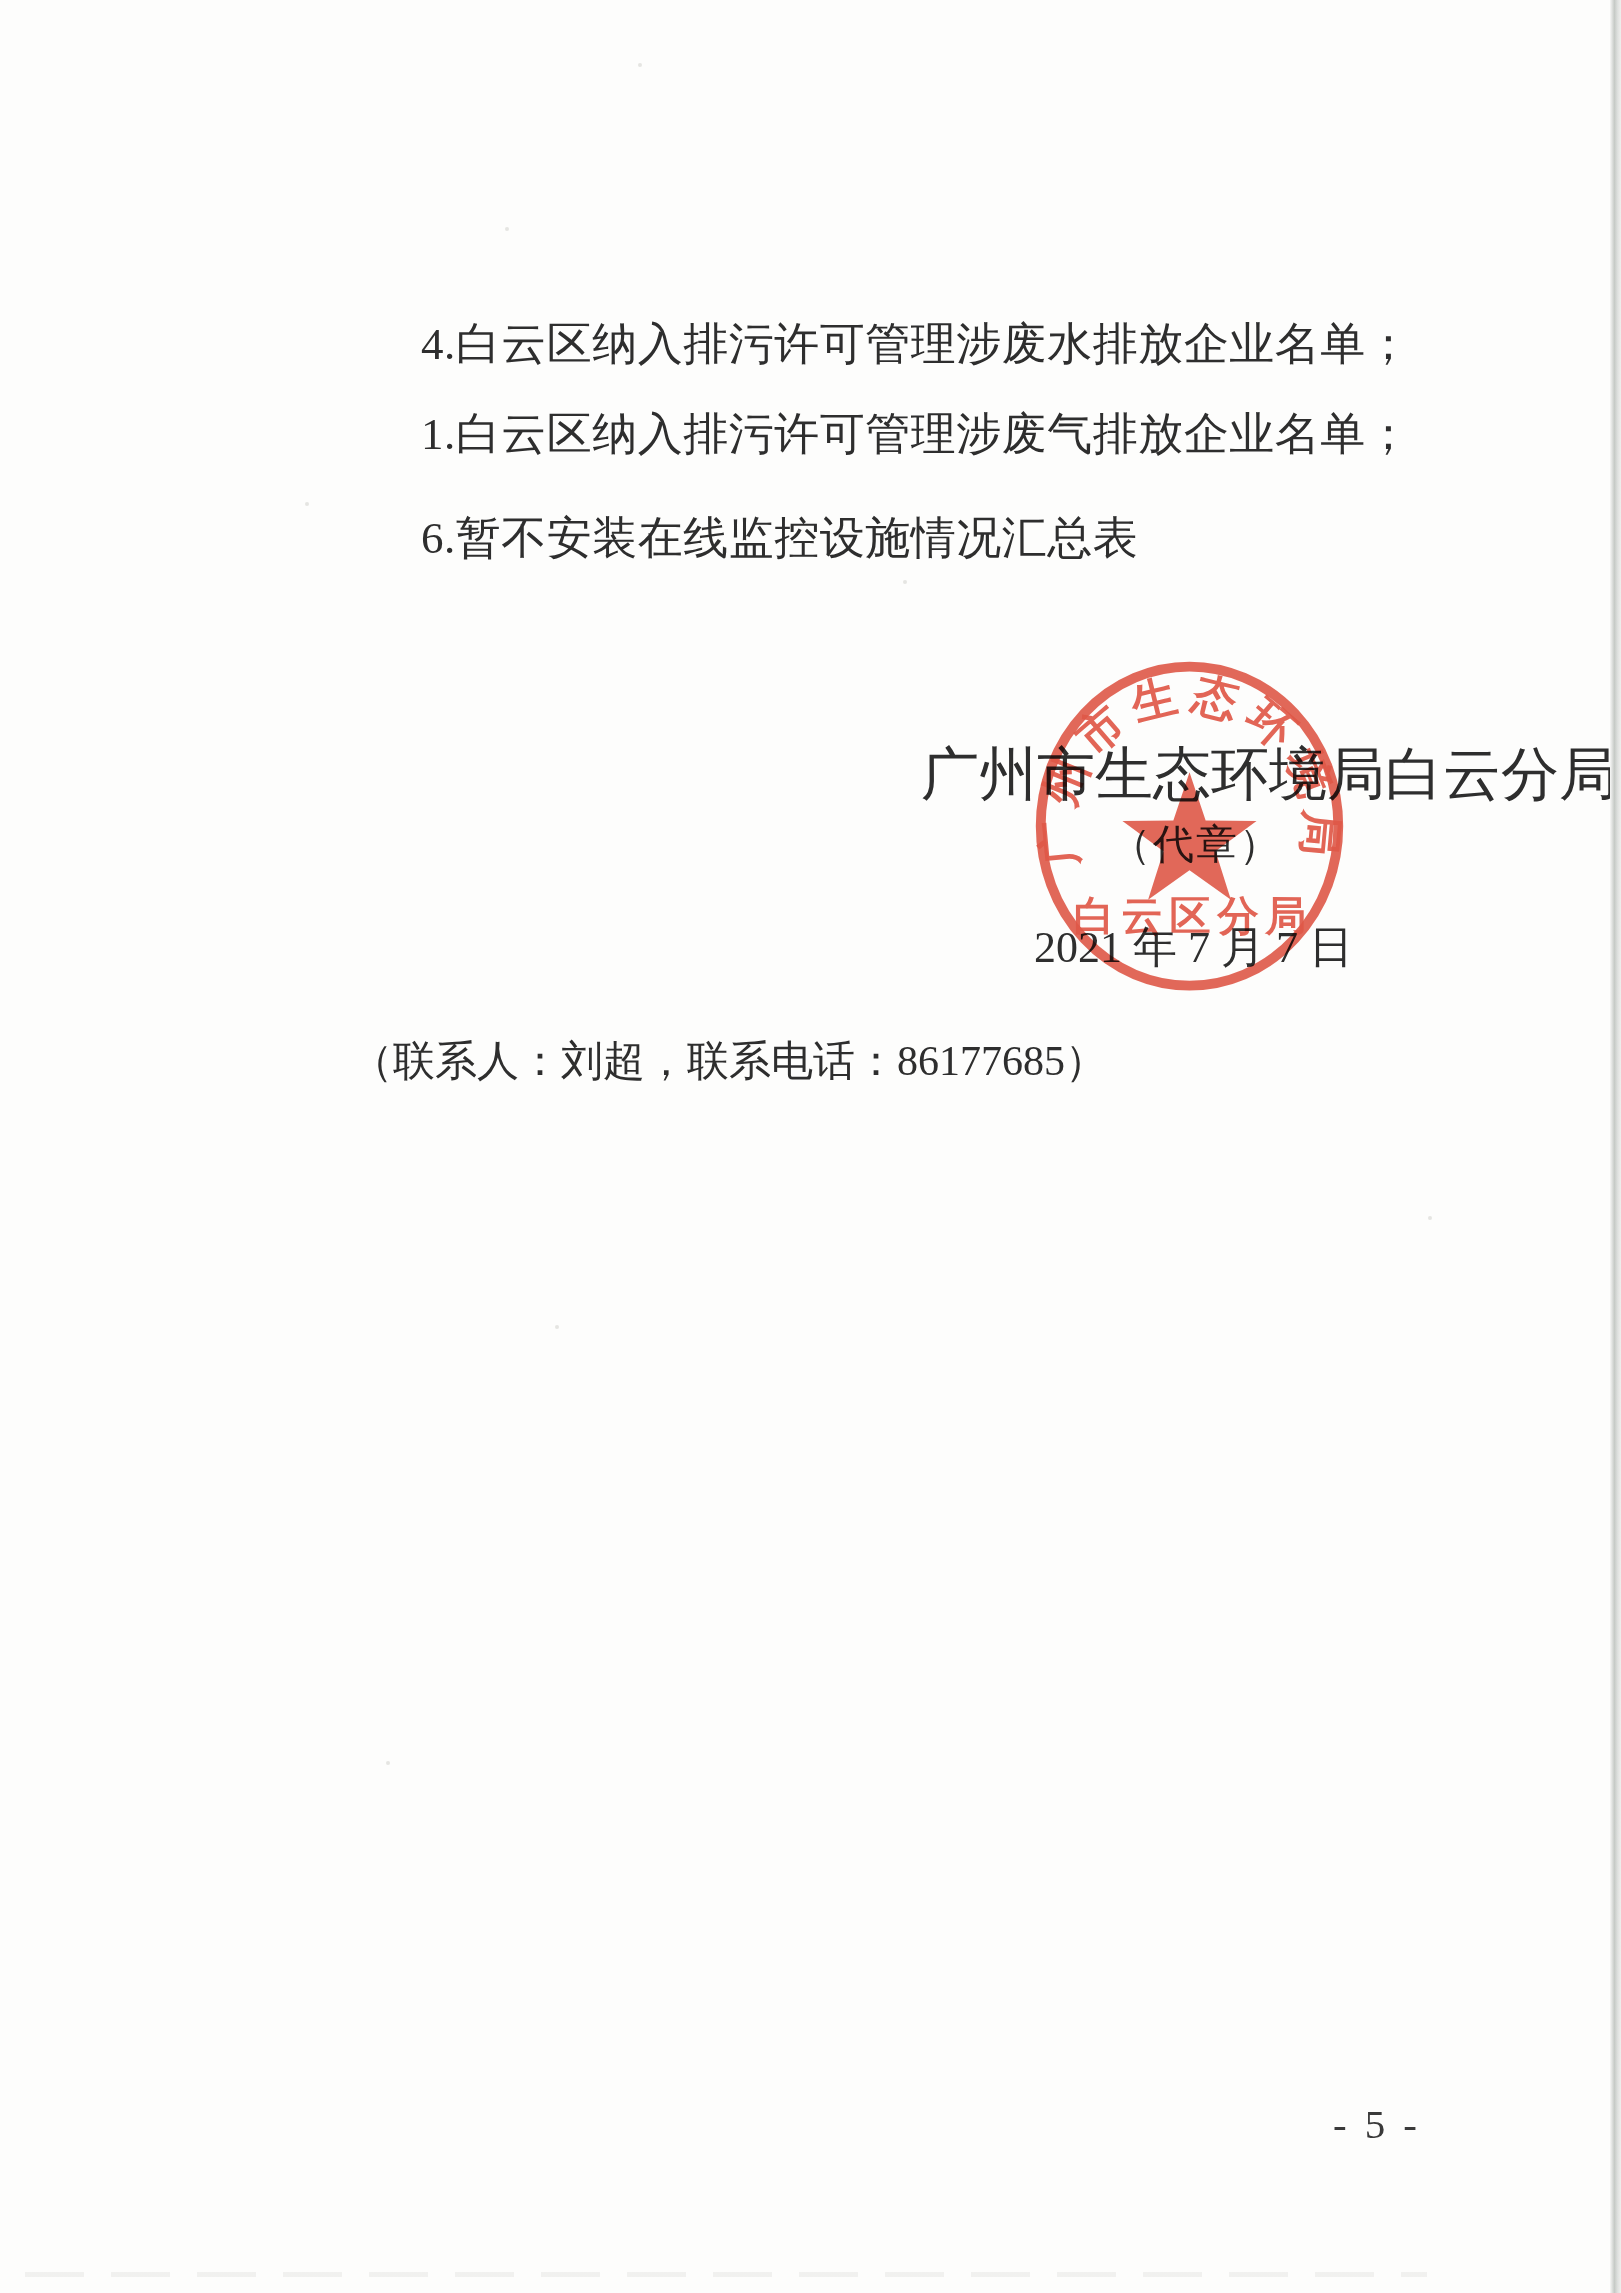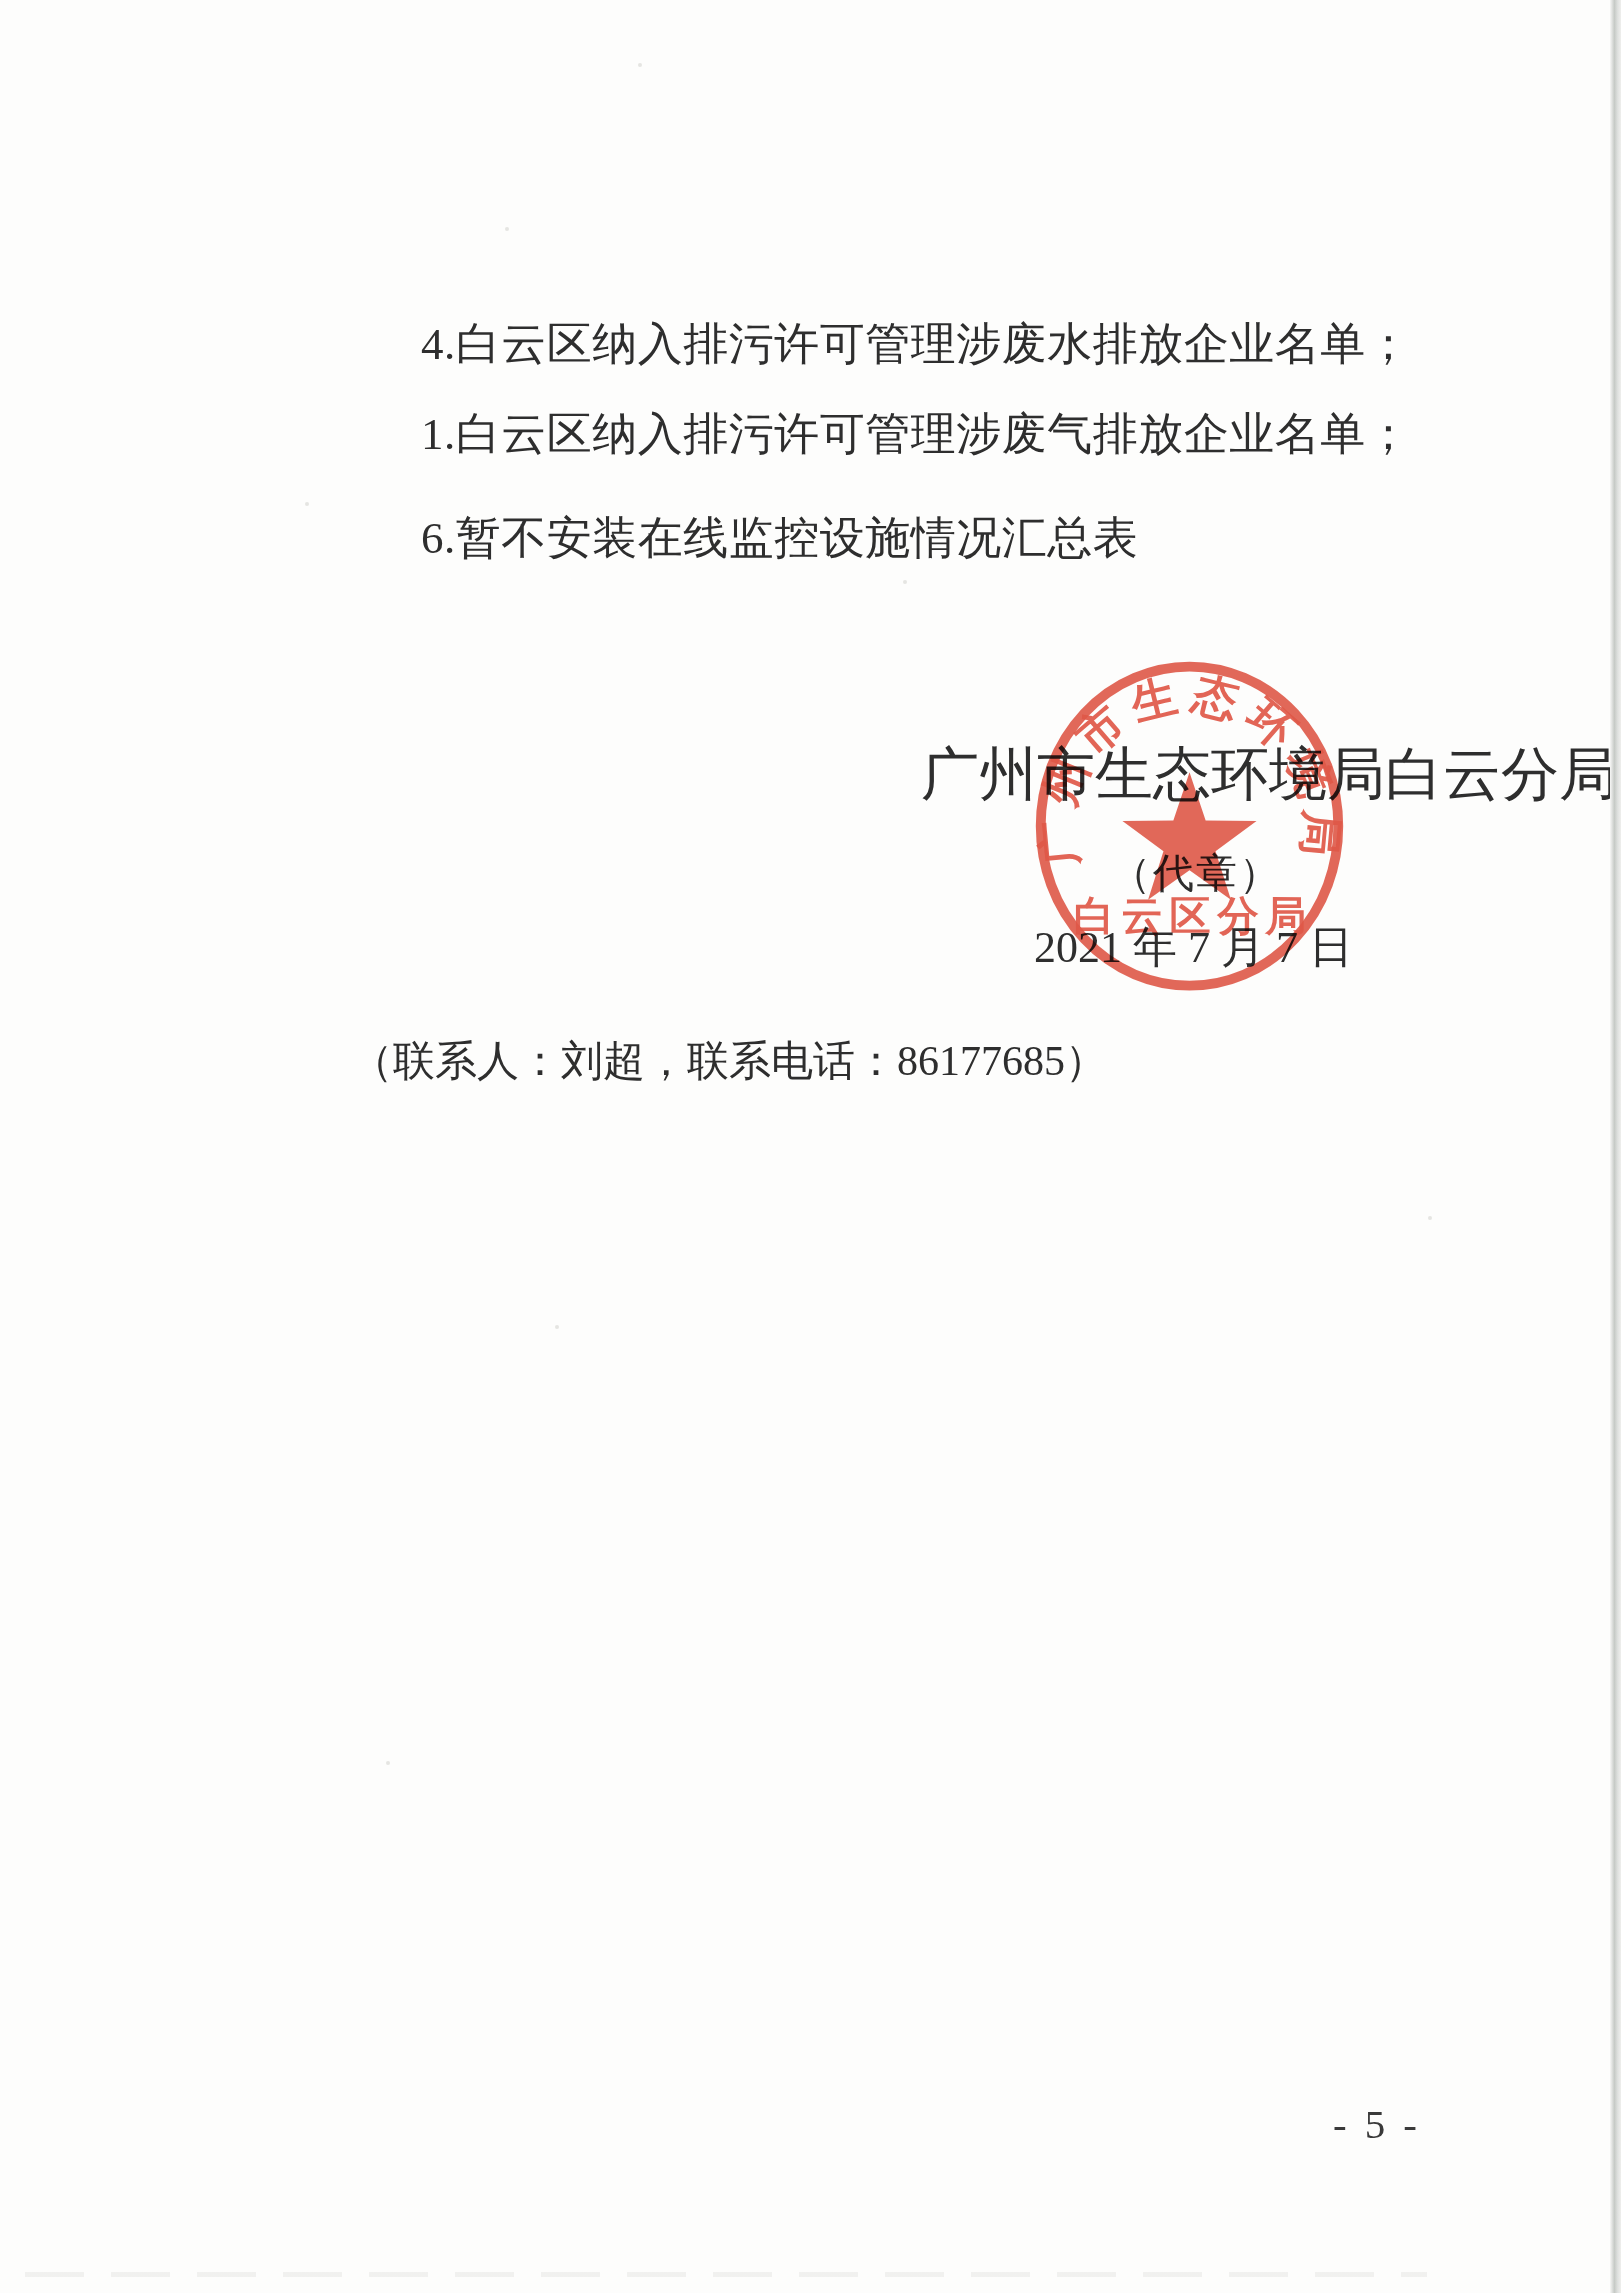--- a/index.html
+++ b/index.html
@@ -36,21 +36,21 @@
 </head>
 <body>
 
 <div class="page">
 
   <div class="txt body-line" style="left:421px;top:322px;">4.白云区纳入排污许可管理涉废水排放企业名单；</div>
   <div class="txt body-line" style="left:421px;top:412px;">1.白云区纳入排污许可管理涉废气排放企业名单；</div>
   <div class="txt body-line" style="left:421px;top:500px;margin-top:16px;">6.暂不安装在线监控设施情况汇总表</div>
 
   <div class="txt sig-agency" style="left:921px;top:746px;">广州市生态环境局白云分局</div>
-  <div class="txt sig-note" style="left:1110px;top:853px;">（代章）</div>
+  <div class="txt sig-note" style="left:1110px;top:824px;">（代章）</div>
   <div class="txt sig-date" style="left:1034px;top:912px;margin-top:14px;">2021 年 7 月 7 日</div>
 
   <div class="txt contact" style="left:351px;top:1040px;">（联系人：刘超，联系电话：86177685）</div>
 
   <svg class="seal" viewBox="0 0 360 380">
     <ellipse cx="180" cy="185" rx="152" ry="163" fill="none" stroke="#de4a38" stroke-width="10" stroke-opacity="0.9"></ellipse>
     <path id="sealArc" d="M 77.8 244 A 118 118 0 1 1 282.2 244" fill="none"></path>
     <text font-size="46" font-weight="bold" fill="#de4a38" fill-opacity="0.92">
       <textPath href="#sealArc" startOffset="50%" text-anchor="middle" letter-spacing="10">广州市生态环境局</textPath>
     </text>

